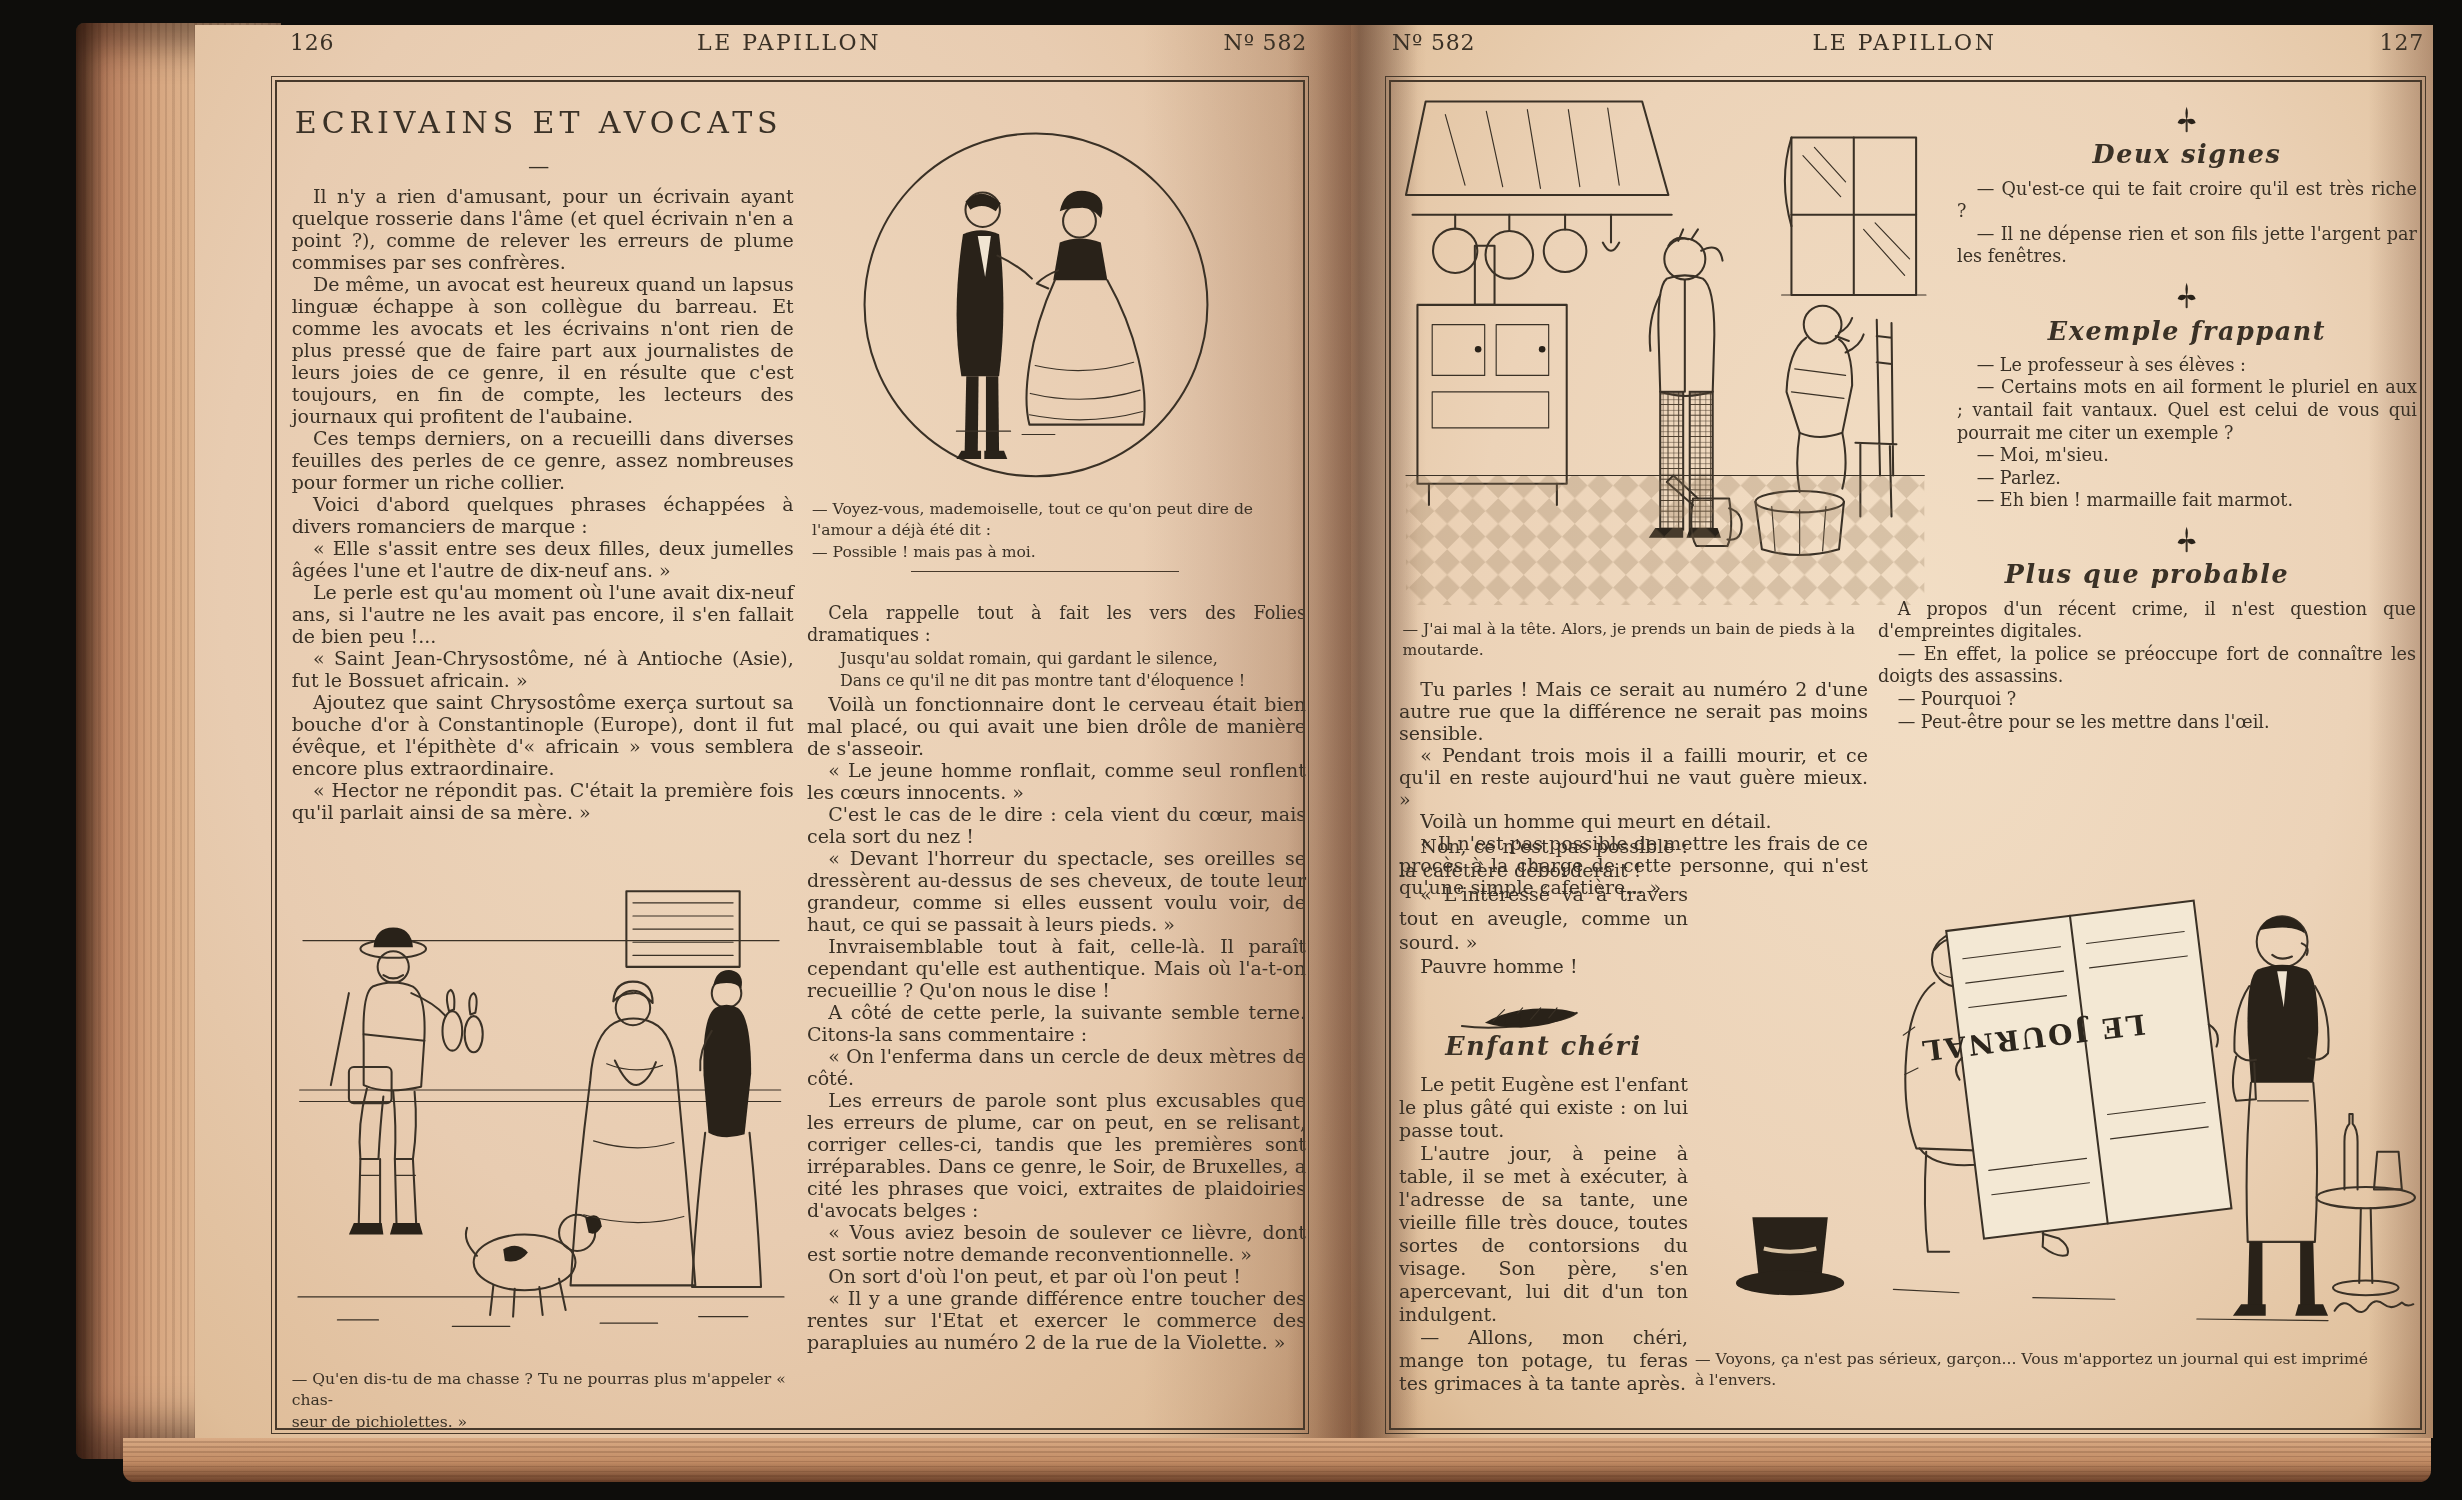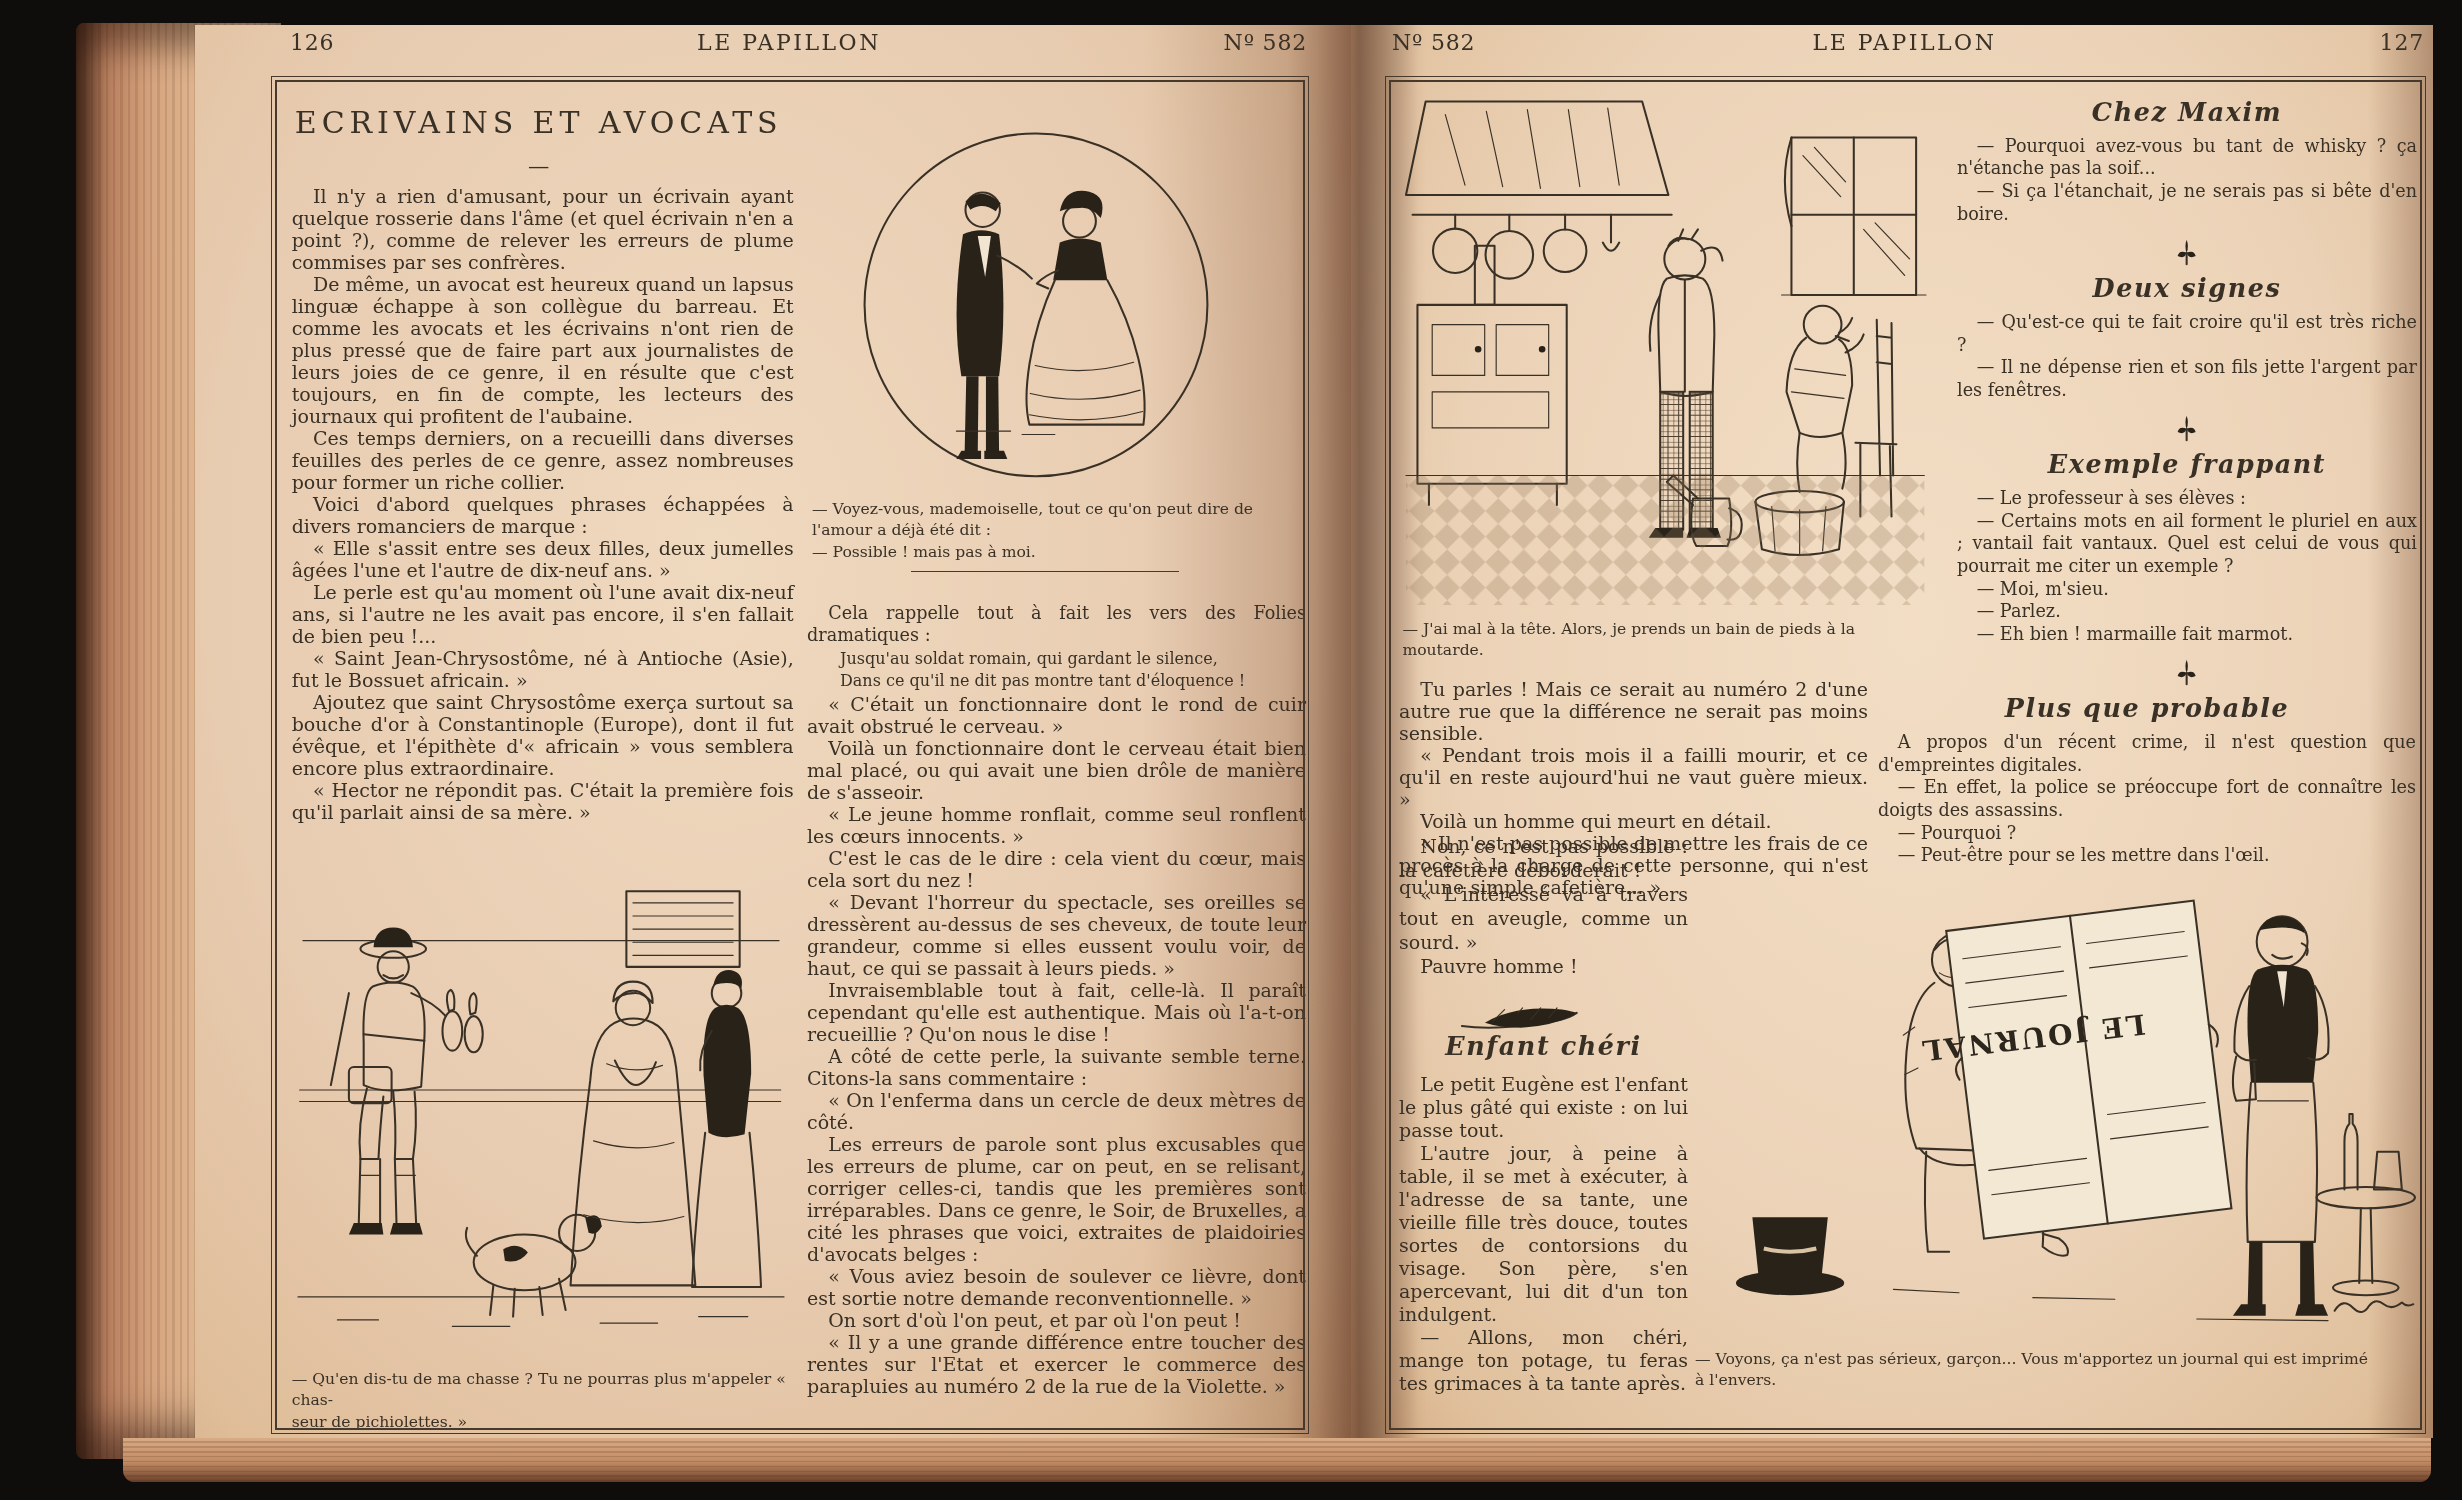--- a/index.html
+++ b/index.html
@@ -134,21 +134,20 @@
     </div>
   <div class="divider"></div>
 
   <div class="bodycol col2">
     <p class="intro">Cela rappelle tout à fait les vers des Folies dramatiques :</p>
     <div class="verse">
         <p>Jusqu'au soldat romain, qui gardant le silence,</p>
         <p>Dans ce qu'il ne dit pas montre tant d'éloquence !</p>
       </div>
     <div>
-        <p>« C'était un fonctionnaire dont le rond de cuir avait obstrué le cerveau. »</p>
         <p>Voilà un fonctionnaire dont le cerveau était bien mal placé, ou qui avait une bien drôle de manière de s'asseoir.</p>
         <p>« Le jeune homme ronflait, comme seul ronflent les cœurs innocents. »</p>
         <p>C'est le cas de le dire : cela vient du cœur, mais cela sort du nez !</p>
         <p>« Devant l'horreur du spectacle, ses oreilles se dressèrent au-dessus de ses cheveux, de toute leur grandeur, comme si elles eussent voulu voir, de haut, ce qui se passait à leurs pieds. »</p>
         <p>Invraisemblable tout à fait, celle-là. Il paraît cependant qu'elle est authentique. Mais où l'a-t-on recueillie ? Qu'on nous le dise !</p>
         <p>A côté de cette perle, la suivante semble terne. Citons-la sans commentaire :</p>
         <p>« On l'enferma dans un cercle de deux mètres de côté.</p>
         <p>Les erreurs de parole sont plus excusables que les erreurs de plume, car on peut, en se relisant, corriger celles-ci, tandis que les premières sont irréparables. Dans ce genre, le Soir, de Bruxelles, a cité les phrases que voici, extraites de plaidoiries d'avocats belges :</p>
         <p>« Vous aviez besoin de soulever ce lièvre, dont est sortie notre demande reconventionnelle. »</p>
         <p>On sort d'où l'on peut, et par où l'on peut !</p>
@@ -318,27 +317,20 @@
   <div class="bodycol enfant">
     <div class="script-head">Enfant chéri</div>
     <div>
         <p>Le petit Eugène est l'enfant le plus gâté qui existe : on lui passe tout.</p>
         <p>L'autre jour, à peine à table, il se met à exécuter, à l'adresse de sa tante, une vieille fille très douce, toutes sortes de contorsions du visage. Son père, s'en apercevant, lui dit d'un ton indulgent.</p>
         <p>— Allons, mon chéri, mange ton potage, tu feras tes grimaces à ta tante après.</p>
       </div>
   </div>
 
   <div class="seccol">
-    <div>
-      <div class="script-head">Chez Maxim</div>
-      <div>
-          <p>— Pourquoi avez-vous bu tant de whisky ? ça n'étanche pas la soif...</p>
-          <p>— Si ça l'étanchait, je ne serais pas si bête d'en boire.</p>
-        </div>
-    </div>
     <svg class="fleuron" width="21.3" height="28" viewBox="0 0 26 34">
       <path class="skf" d="M13 2 Q16 10 13 18 Q10 10 13 2 Z"></path>
       <path class="skf" d="M13 18 Q4 14 2 22 Q10 26 13 18 Z"></path>
       <path class="skf" d="M13 18 Q22 14 24 22 Q16 26 13 18 Z"></path>
       <path class="sk" d="M13 18 L13 32"></path>
     </svg>
     <div>
       <div class="script-head">Deux signes</div>
       <div>
           <p>— Qu'est-ce qui te fait croire qu'il est très riche ?</p>

